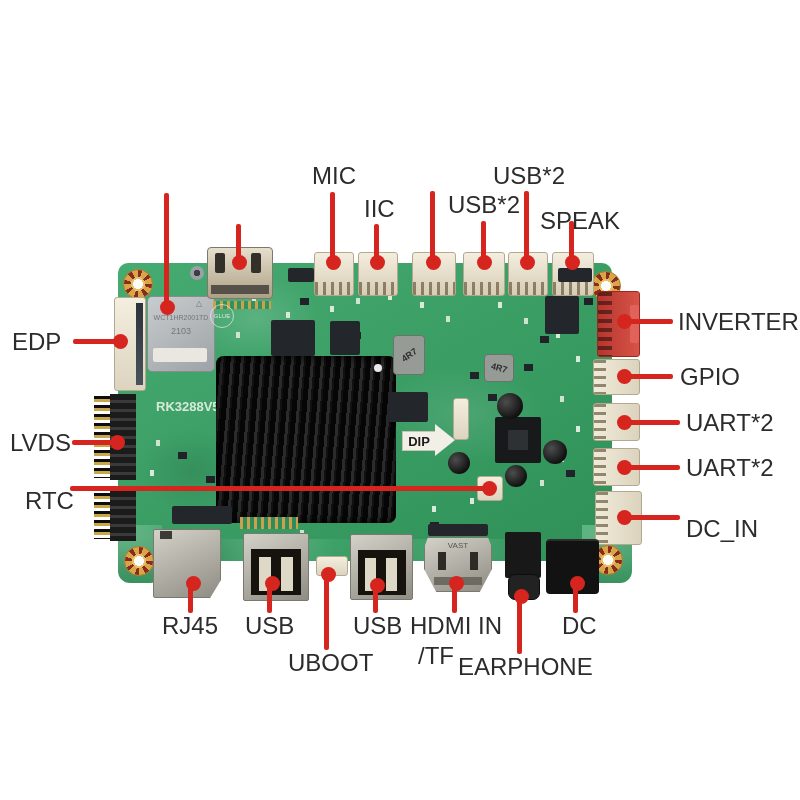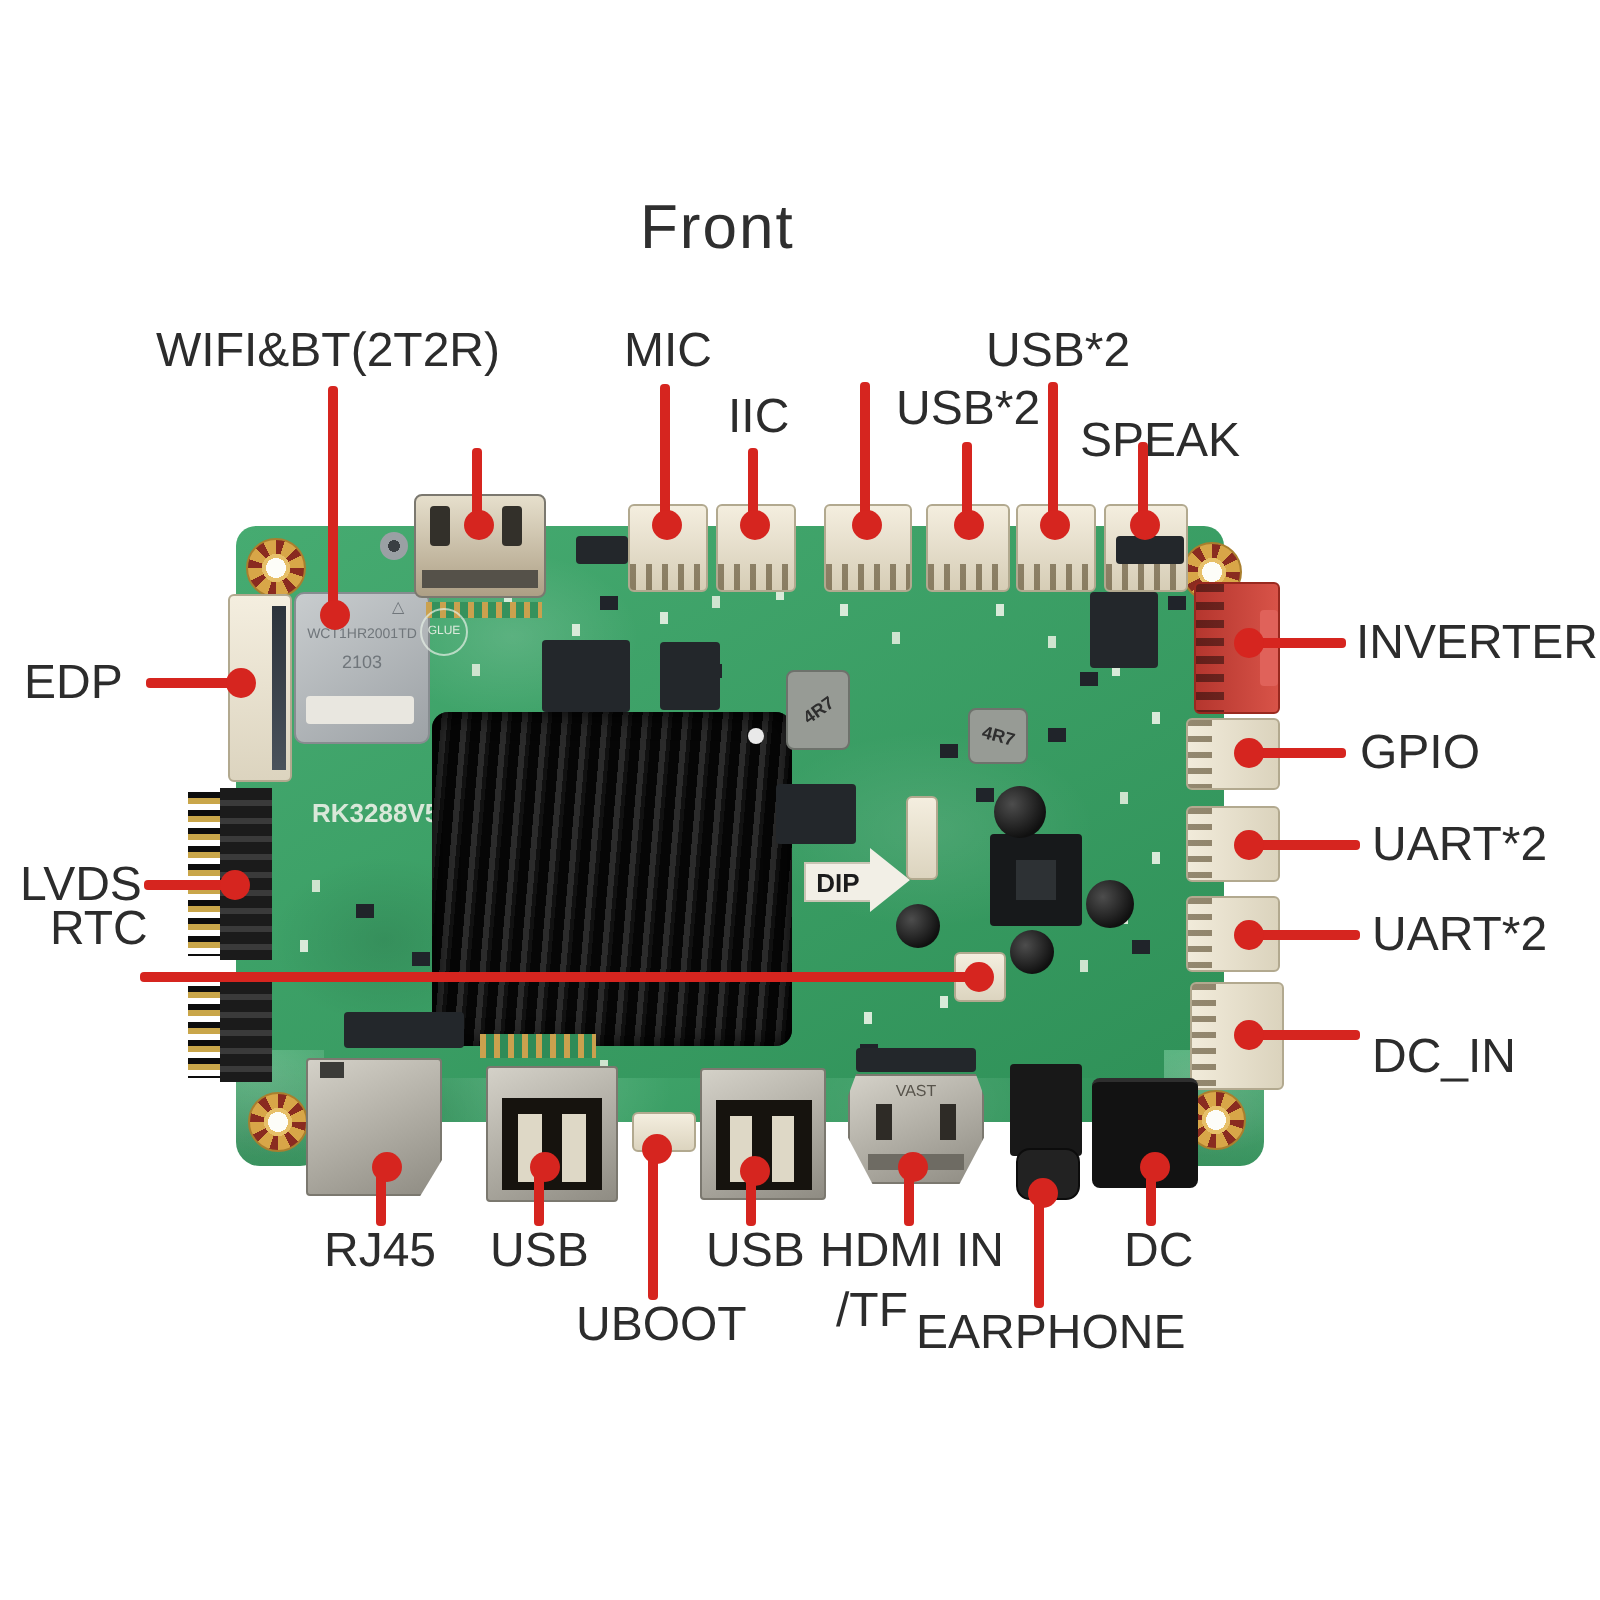--- a/index.html
+++ b/index.html
@@ -158,23 +158,21 @@
   <div class="abs" style="left:428px;top:541px;width:60px;text-align:center;font-size:8px;color:#57534b">VAST</div>
   <div class="abs" style="left:438px;top:552px;width:8px;height:18px;background:#2e2b26"></div>
   <div class="abs" style="left:470px;top:552px;width:8px;height:18px;background:#2e2b26"></div>
   <div class="abs" style="left:434px;top:577px;width:48px;height:8px;background:#6e6b63"></div>
 
   <div class="abs" style="left:505px;top:532px;width:36px;height:46px;background:#181818;border-radius:2px"></div>
   <div class="abs" style="left:508px;top:574px;width:30px;height:24px;background:#222;border-radius:7px;border:1px solid #0c0c0c"></div>
 
   <div class="abs" style="left:546px;top:539px;width:53px;height:53px;background:#121212;border-top:2px solid #2e2e2e;border-radius:4px"></div>
 
-  <div class="title" style="left:320px;top:96px">Front</div>
-
-  <div class="lbl" style="left:78px;top:163px">WIFI&amp;BT(2T2R)</div>
+
   <div class="ln" style="left:164px;top:193px;width:5px;height:115px"></div>
   <div class="dt" style="left:160px;top:300px"></div>
 
   <div class="ln" style="left:236px;top:224px;width:5px;height:36px"></div>
   <div class="dt" style="left:232px;top:255px"></div>
 
   <div class="lbl" style="left:312px;top:163px">MIC</div>
   <div class="ln" style="left:330px;top:192px;width:5px;height:68px"></div>
   <div class="dt" style="left:326px;top:255px"></div>
 
@@ -218,21 +216,21 @@
   <div class="dt" style="left:617px;top:510px"></div>
 
   <div class="lbl" style="left:12px;top:329px">EDP</div>
   <div class="ln" style="left:73px;top:339px;width:47px;height:5px"></div>
   <div class="dt" style="left:113px;top:334px"></div>
 
   <div class="lbl" style="left:10px;top:430px">LVDS</div>
   <div class="ln" style="left:72px;top:440px;width:46px;height:5px"></div>
   <div class="dt" style="left:110px;top:435px"></div>
 
-  <div class="lbl" style="left:25px;top:452px">RTC</div>
+  <div class="lbl" style="left:25px;top:488px">RTC</div>
   <div class="ln" style="left:70px;top:486px;width:420px;height:5px"></div>
   <div class="dt" style="left:482px;top:481px"></div>
 
   <div class="lbl" style="left:162px;top:613px">RJ45</div>
   <div class="ln" style="left:188px;top:583px;width:5px;height:30px"></div>
   <div class="dt" style="left:186px;top:576px"></div>
 
   <div class="lbl" style="left:245px;top:613px">USB</div>
   <div class="ln" style="left:267px;top:583px;width:5px;height:30px"></div>
   <div class="dt" style="left:265px;top:576px"></div>

